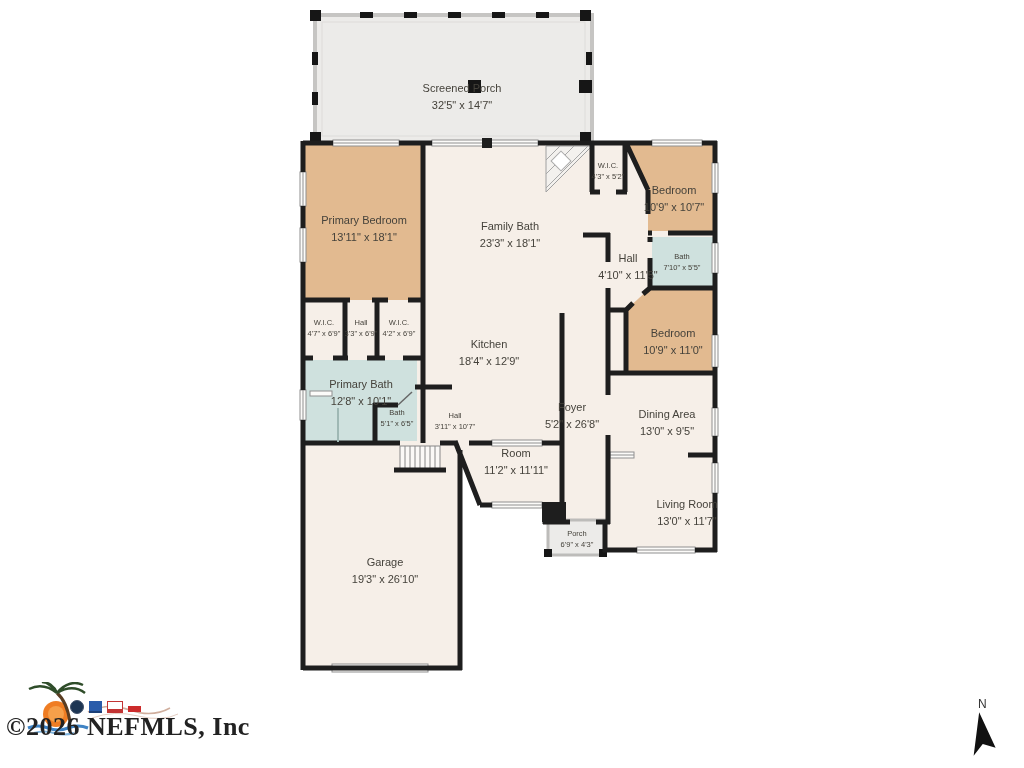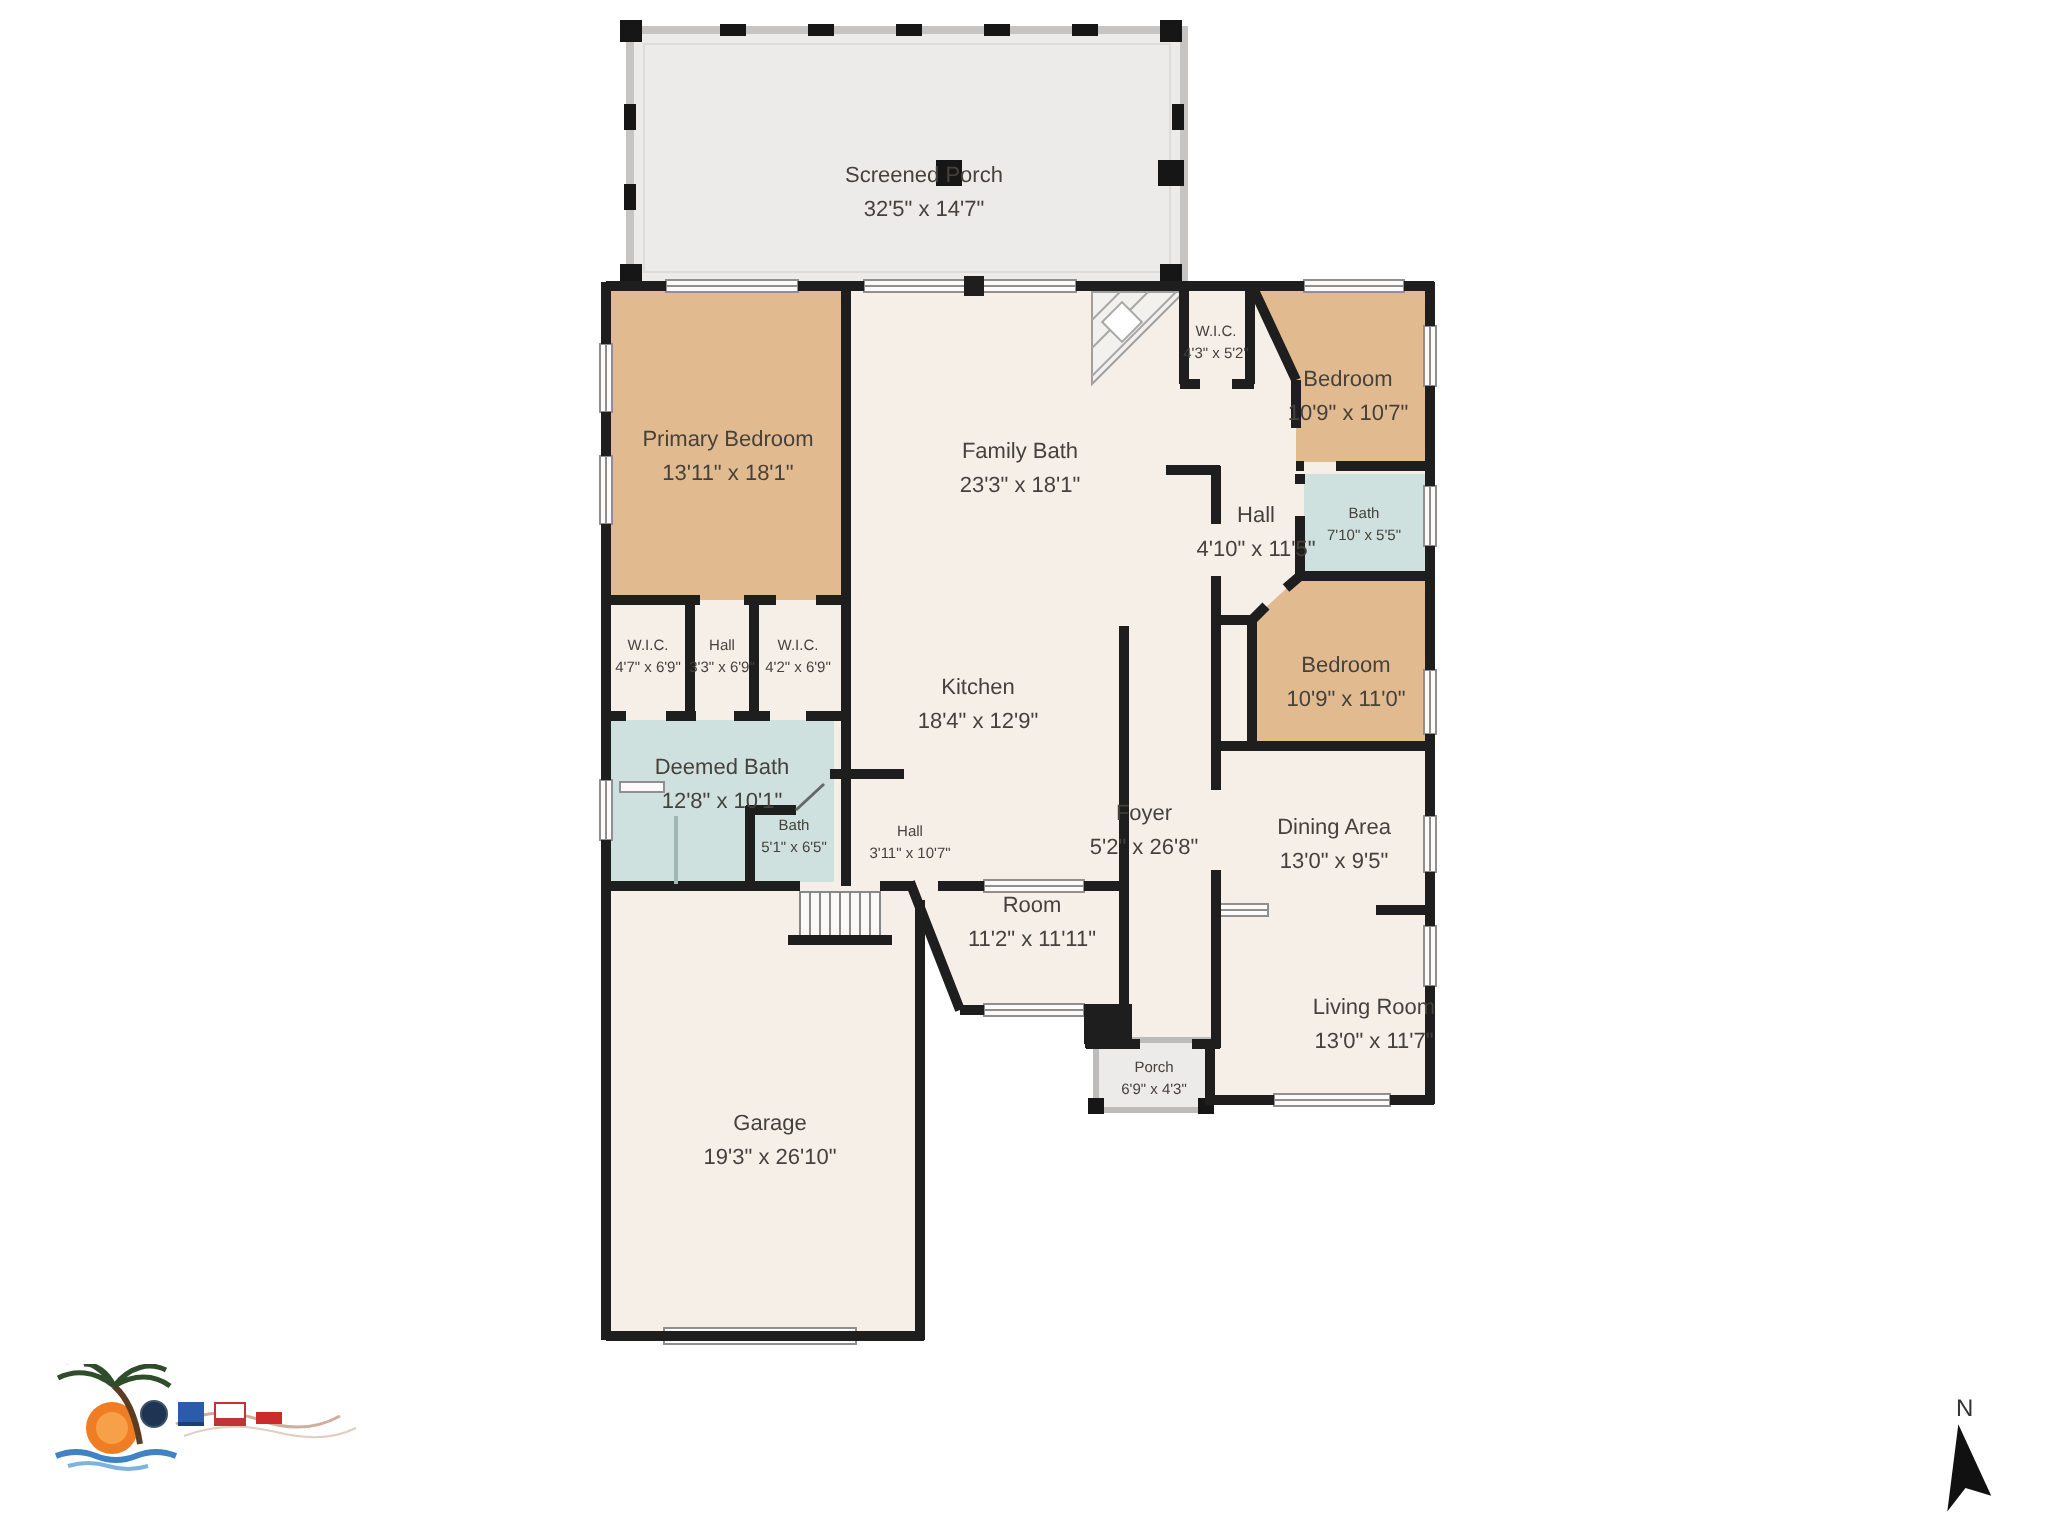--- a/index.html
+++ b/index.html
@@ -205,21 +205,21 @@
     </div>
   <div class="lbl sm" style="left:399px;top:318px">
       <span>W.I.C.</span>
       <span>4'2" x 6'9"</span>
     </div>
   <div class="lbl" style="left:489px;top:336px">
       <span>Kitchen</span>
       <span>18'4" x 12'9"</span>
     </div>
   <div class="lbl" style="left:361px;top:376px">
-      <span>Deemed Bath</span>
+      <span>Primary Bath</span>
       <span>12'8" x 10'1"</span>
     </div>
   <div class="lbl sm" style="left:397px;top:408px">
       <span>Bath</span>
       <span>5'1" x 6'5"</span>
     </div>
   <div class="lbl sm" style="left:455px;top:411px">
       <span>Hall</span>
       <span>3'11" x 10'7"</span>
     </div>
@@ -257,18 +257,19 @@
     <path d="M16,51 Q26,48 36,51 T56,51" stroke="#7fb3dd" stroke-width="2" fill="none"></path>
     <path d="M70,30 Q90,20 112,28 T152,26" stroke="#c49a85" stroke-width="1.5" fill="none" opacity=".8"></path>
     <path d="M74,36 Q96,28 120,34 T160,32" stroke="#d7b7a6" stroke-width="1" fill="none" opacity=".7"></path>
   </svg>
   <div class="badges">
     <span class="badge realtor"></span>
     <span class="badge mls"></span>
     <span class="badge fair"></span>
     <span class="badge flag"></span>
   </div>
+  <div class="copyright">©2026 NEFMLS, Inc</div>
 
   <svg class="compass" width="60" height="72" viewBox="0 0 60 72">
     <text x="28" y="18" font-size="12" fill="#333" font-family="Liberation Sans, sans-serif">N</text>
     <polygon points="20,64 33,22 43,60 31,54" fill="#111" transform="rotate(-10 32 44)"></polygon>
   </svg>
 </div>
 
 </body></html>

